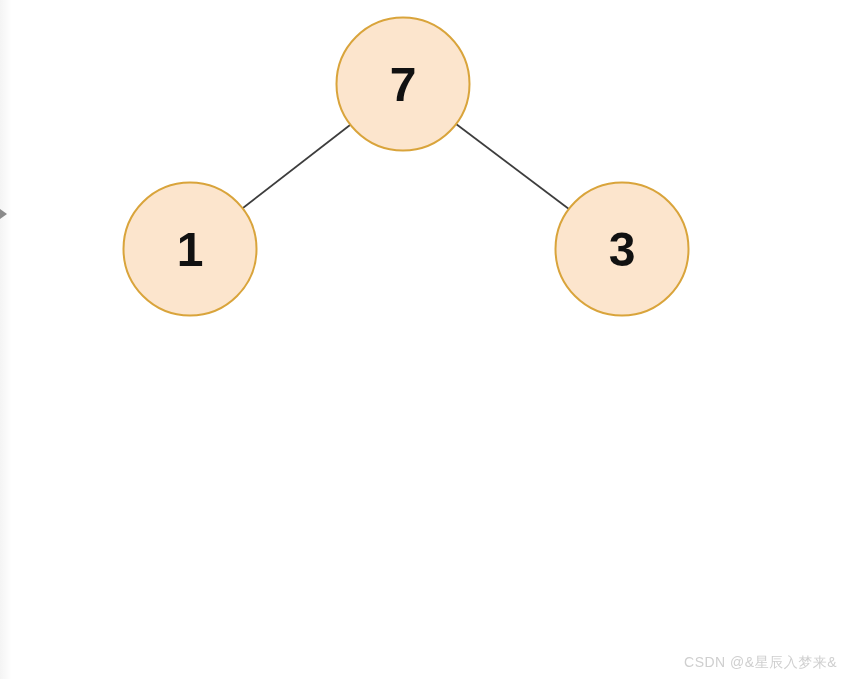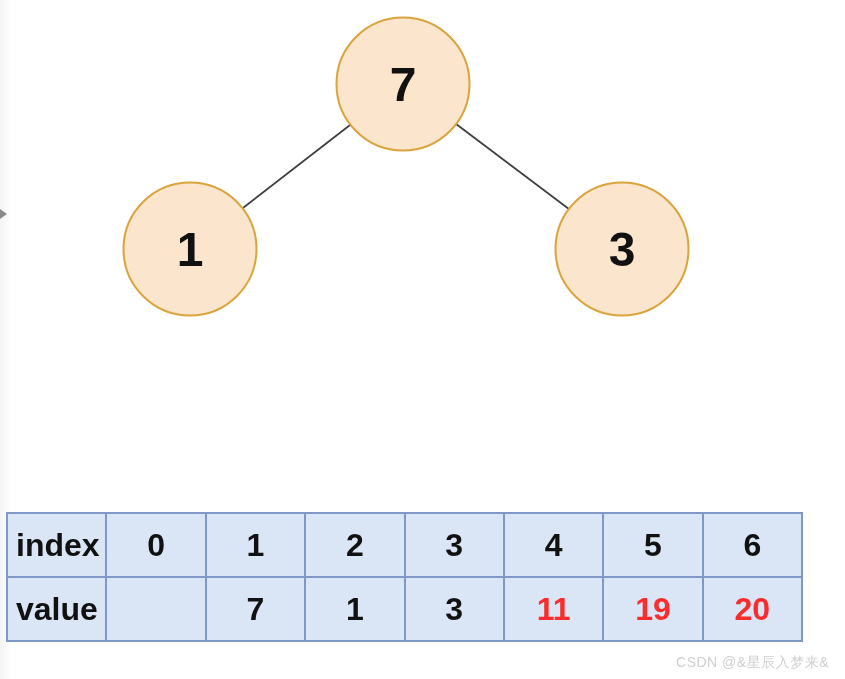--- a/index.html
+++ b/index.html
@@ -77,21 +77,21 @@
   table.array-table td.row-label {
     text-align: left;
     padding-left: 8px;
   }
   table.array-table td.highlight {
     color: #fb2c2c;
   }
   
   .watermark {
     position: absolute;
-    right: 16px;
+    right: 8px;
     top: 654px;
     font-size: 14px;
     color: #cfcfcf;
     letter-spacing: 0.5px;
     white-space: nowrap;
   }
 </style>
 </head>
 <body>
 
@@ -113,40 +113,16 @@
       <circle cx="190" cy="249" r="66.5"></circle>
       <text x="190" y="266">1</text>
     </g>
 
     <g>
       <circle cx="622" cy="249" r="66.5"></circle>
       <text x="622" y="266">3</text>
     </g>
   </svg>
 
-  <table class="array-table">
-    <tbody>
-      <tr>
-        <td class="row-label">index</td>
-        <td>0</td>
-        <td>1</td>
-        <td>2</td>
-        <td>3</td>
-        <td>4</td>
-        <td>5</td>
-        <td>6</td>
-      </tr>
-      <tr>
-        <td class="row-label">value</td>
-        <td></td>
-        <td>7</td>
-        <td>1</td>
-        <td>3</td>
-        <td class="highlight">11</td>
-        <td class="highlight">19</td>
-        <td class="highlight">20</td>
-      </tr>
-    </tbody>
-  </table>
 
   <div class="watermark">CSDN @&amp;星辰入梦来&amp;</div>
 
 </div>
 
 </body></html>

